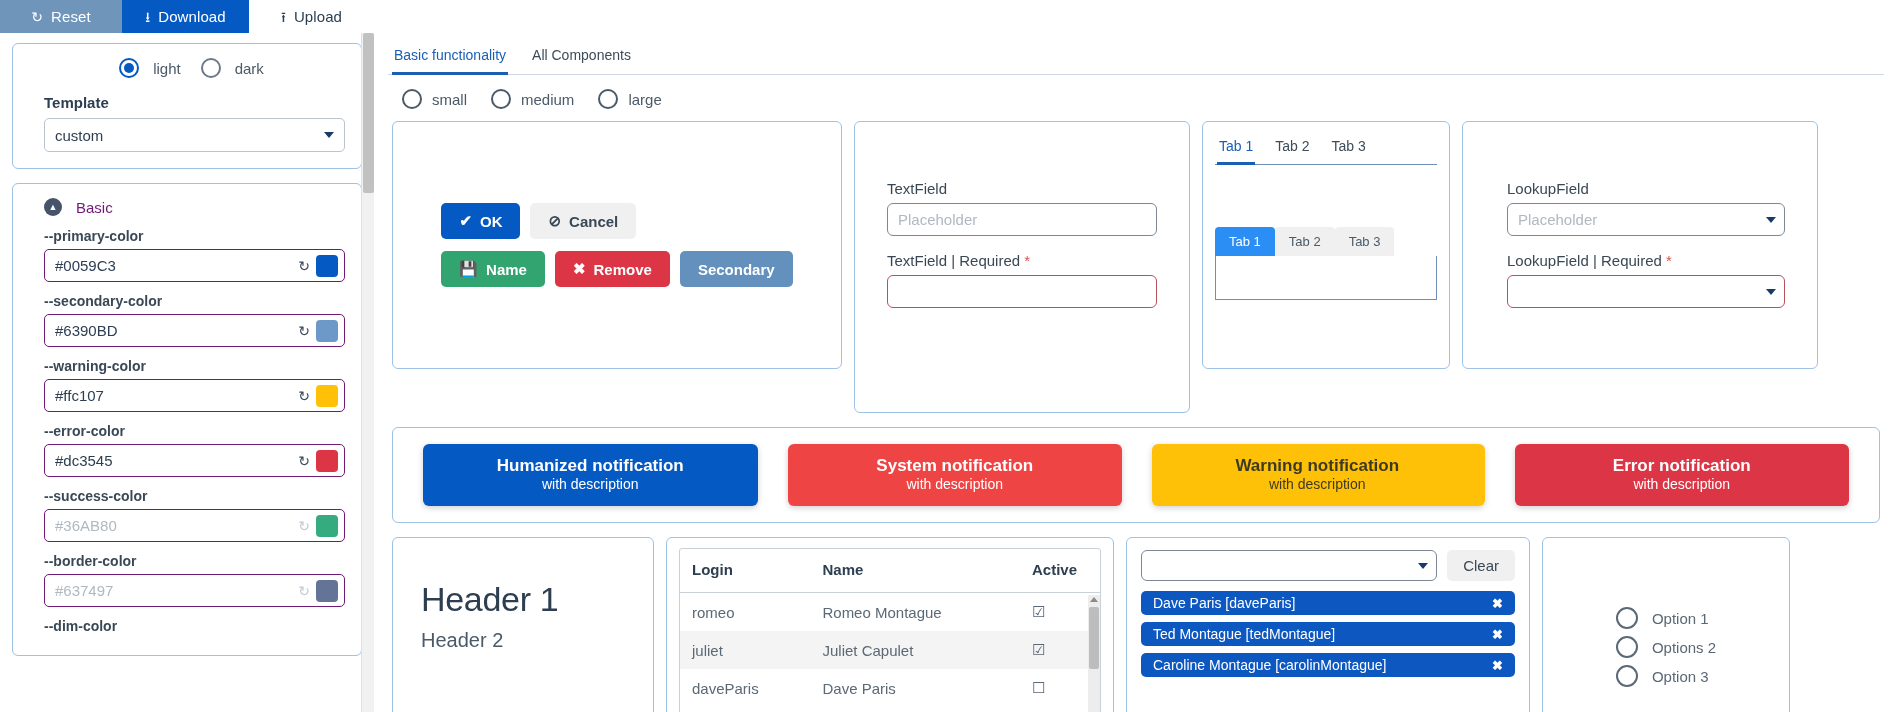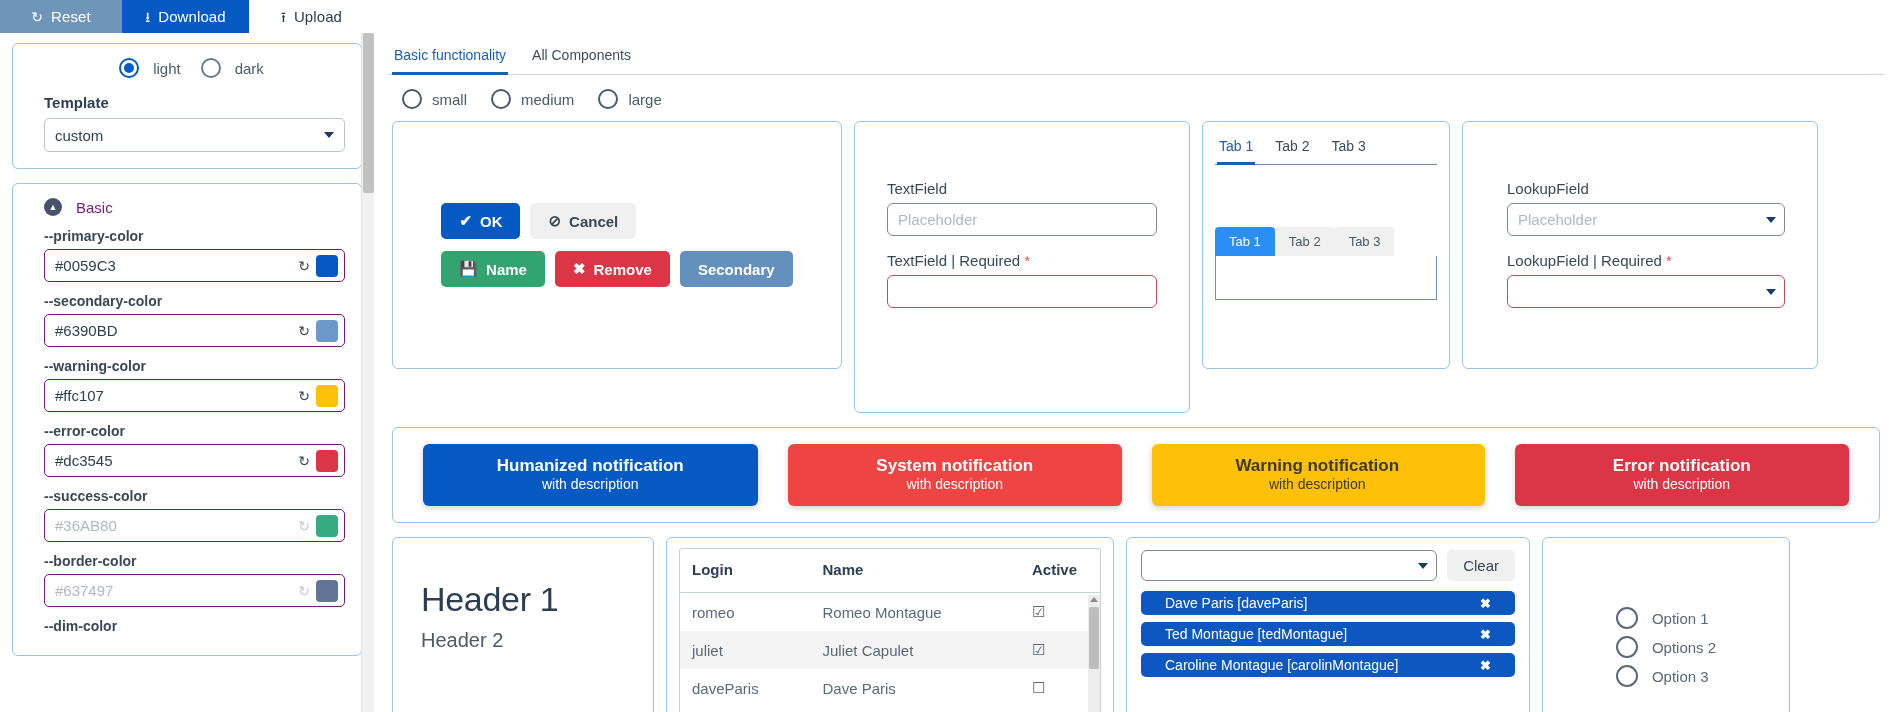--- a/index.html
+++ b/index.html
@@ -191,21 +191,21 @@
     flex: 1; height: 31px; border: 1px solid #7d8894; border-radius: 6px;
     display: flex; align-items: center; padding: 0 8px;
   }
   .btn-clear {
     background: #f0f0f0; color: #3a4856; border-radius: 5px; height: 31px;
     display: flex; align-items: center; padding: 0 16px; font-size: 15px; cursor: pointer;
   }
   .chips { margin-top: 10px; display: flex; flex-direction: column; gap: 7px; }
   .chip {
     background: #0d57c0; color: #fff; border-radius: 5px; height: 24px;
-    display: flex; align-items: center; padding: 0 24px; font-size: 14px;
+    display: flex; align-items: center; padding: 0 12px; font-size: 14px;
   }
   .chip .x { margin-left: auto; font-size: 13px; font-weight: 700; cursor: pointer; }
 
   .card-options { width: 248px; height: 220px; display: flex; align-items: center; justify-content: center; }
   .opt-list { display: flex; flex-direction: column; gap: 7px; }
   .opt { display: flex; align-items: center; gap: 14px; }
   .opt .radio { width: 22px; height: 22px; flex: 0 0 22px; border-color: #5b6876; }
   .opt-lbl { font-size: 15px; color: #5b6876; }
 </style>
 </head>

